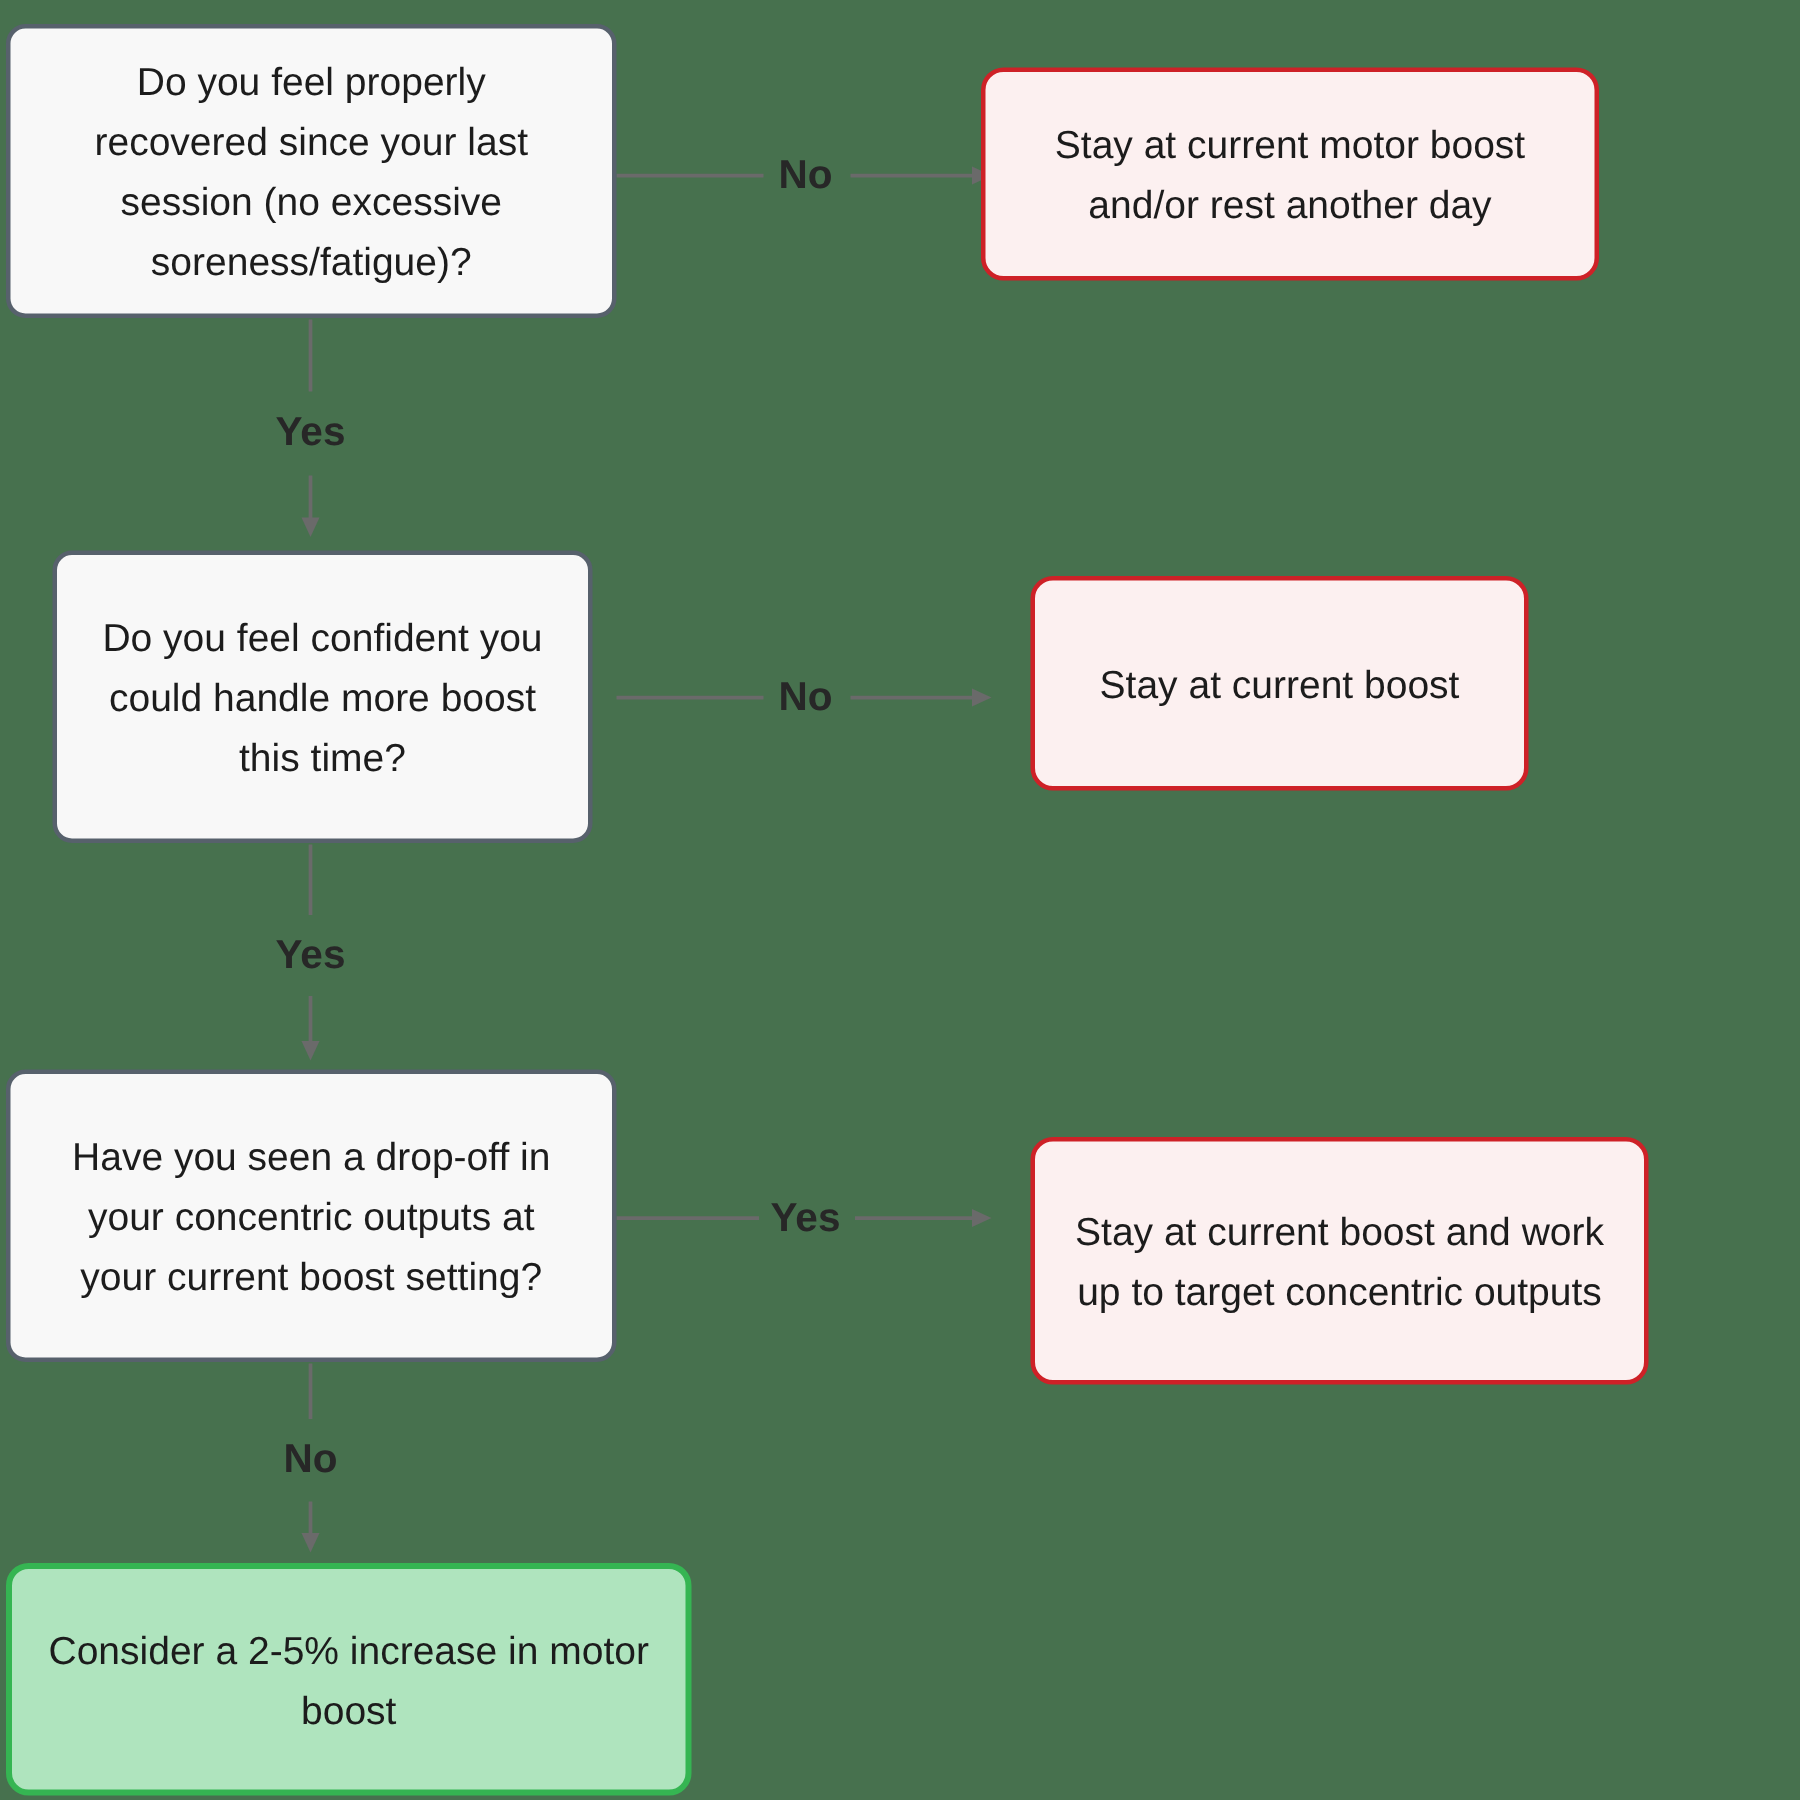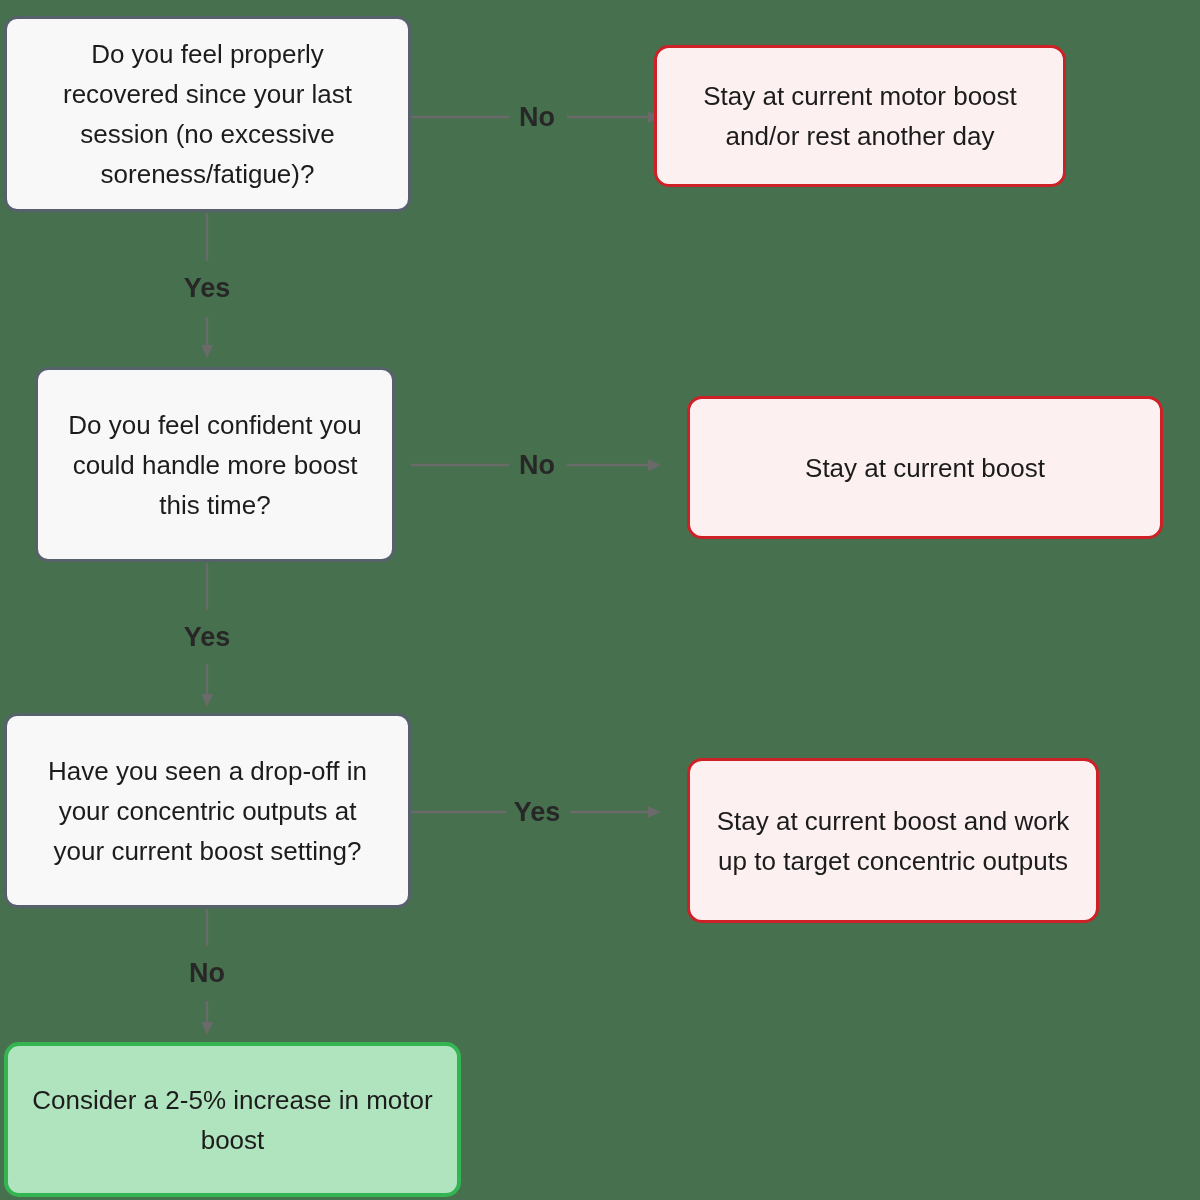--- a/index.html
+++ b/index.html
@@ -132,21 +132,21 @@
   </div>
 
   <div class="node question" style="left:4px; top:713px; width:407px; height:195px;">
     <span class="node-text">Have you seen a drop-off in your concentric outputs at your current boost setting?</span>
   </div>
 
   <div class="node stop" style="left:654px; top:45px; width:412px; height:142px;">
     <span class="node-text">Stay at current motor boost and/or rest another day</span>
   </div>
 
-  <div class="node stop" style="left:687px; top:396px; width:476px; height:143px;text-align:center;">
+  <div class="node stop" style="left:687px; top:384px; width:332px; height:143px;text-align:center;">
     <span class="node-text">Stay at current boost</span>
   </div>
 
   <div class="node stop" style="left:687px; top:730px; width:412px; height:165px;margin-top:28px;">
     <span class="node-text">Stay at current boost and work up to target concentric outputs</span>
   </div>
 
   <div class="node go" style="left:4px; top:1042px; width:457px; height:155px;">
     <span class="node-text">Consider a 2-5% increase in motor boost</span>
   </div>

